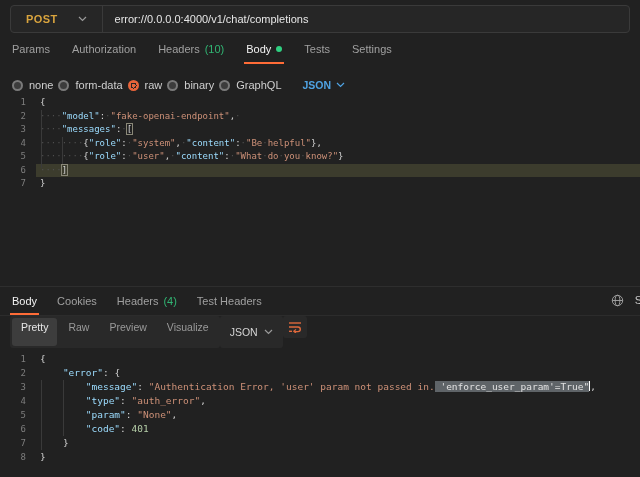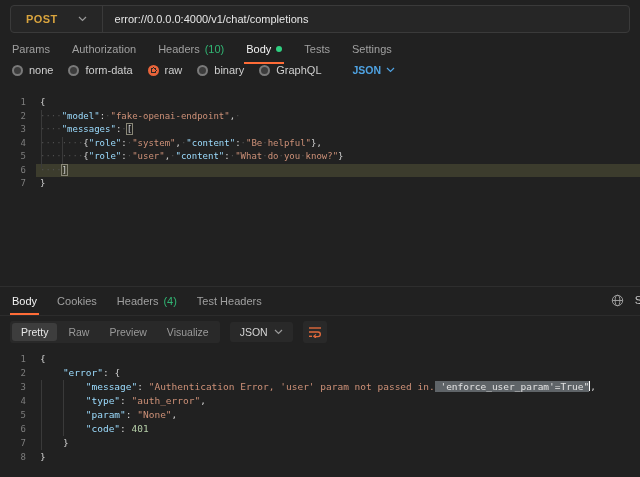--- a/index.html
+++ b/index.html
@@ -20,21 +20,21 @@
   .res-tabs{height:28px;border-bottom:1px solid #2c2c2c;gap:20px;}
   .tab{position:relative;height:100%;display:flex;align-items:center;gap:5px;color:#a0a0a0;cursor:pointer;}
   .tab.active{color:#f2f2f2;}
   .tab.active::after{content:"";position:absolute;left:-2px;right:-2px;bottom:0;height:2px;background:#ff6c37;}
   .count{color:#31b573;}
   .dot{width:6px;height:6px;border-radius:50%;background:#2fd081;}
   .globe{position:absolute;right:16px;top:7px;}
   .frag{position:absolute;right:-2px;top:7px;color:#c8c8c8;}
 
   
-  .radio-row{display:flex;align-items:flex-start;height:27px;padding:0 12px;gap:15px;}
+  .radio-row{display:flex;align-items:flex-end;height:27px;padding:0 12px;gap:5px;}
   .radio{display:flex;align-items:center;gap:6px;color:#cfcfcf;cursor:pointer;}
   .rb{width:11px;height:11px;border-radius:50%;border:2px solid #7a7a7a;background:#3c3c3c;box-sizing:border-box;flex:none;}
   .radio.selected .rb{border-color:#e8643a;background:radial-gradient(circle,#e8643a 0 2px,#262626 2px 3px,#e8643a 3px);}
   .lang-select{display:flex;align-items:center;gap:5px;margin-left:16px;cursor:pointer;}
   .lang-select .lbl{color:#4fa3e3;font-weight:bold;font-size:10.5px;}
 
   
   .editor{position:relative;font-family:"DejaVu Sans Mono",monospace;}
   .editor.req{height:196px;padding-top:5px;border-bottom:1px solid #2e2e2e;font-size:9px;box-sizing:border-box;}
   .editor.res{height:125px;padding-top:4px;font-size:9.5px;box-sizing:border-box;}
@@ -48,21 +48,21 @@
   .tk-str{color:#ce9178;}
   .tk-num{color:#b5cea8;}
   .tk-punct{color:#d4d4d4;}
   .tk-ws{color:#4e4e4e;}
   .tk-brk{color:#d4d4d4;box-shadow:0 0 0 1px #8a8878;}
   .tk-sel{background:#5f6468;color:#e2e2e2;}
   .caret{display:inline-block;width:0;border-left:1.5px solid #ffffff;height:10px;vertical-align:-1px;}
   .guide{position:absolute;width:1px;background:#3a3a3a;}
 
   
-  .view-row{height:32px;display:flex;align-items:center;padding:0 10px;gap:10px;}
+  .view-row{height:32px;display:flex;padding:0 10px;gap:0;}
   .seg-group{display:flex;background:#292929;border-radius:3px;padding:2px;gap:2px;}
   .seg{padding:3px 9px;border-radius:3px;color:#9a9a9a;font-size:10.5px;cursor:pointer;}
   .seg.active{background:#3d3d3d;color:#e8e8e8;}
   .dd{display:flex;align-items:center;gap:6px;background:#292929;border-radius:3px;padding:4px 10px;
       color:#d6d6d6;font-size:10.5px;cursor:pointer;}
   .wrap-btn{width:24px;height:22px;background:#292929;border-radius:3px;display:flex;align-items:center;
             justify-content:center;cursor:pointer;}
 </style>
 </head>
 <body>

